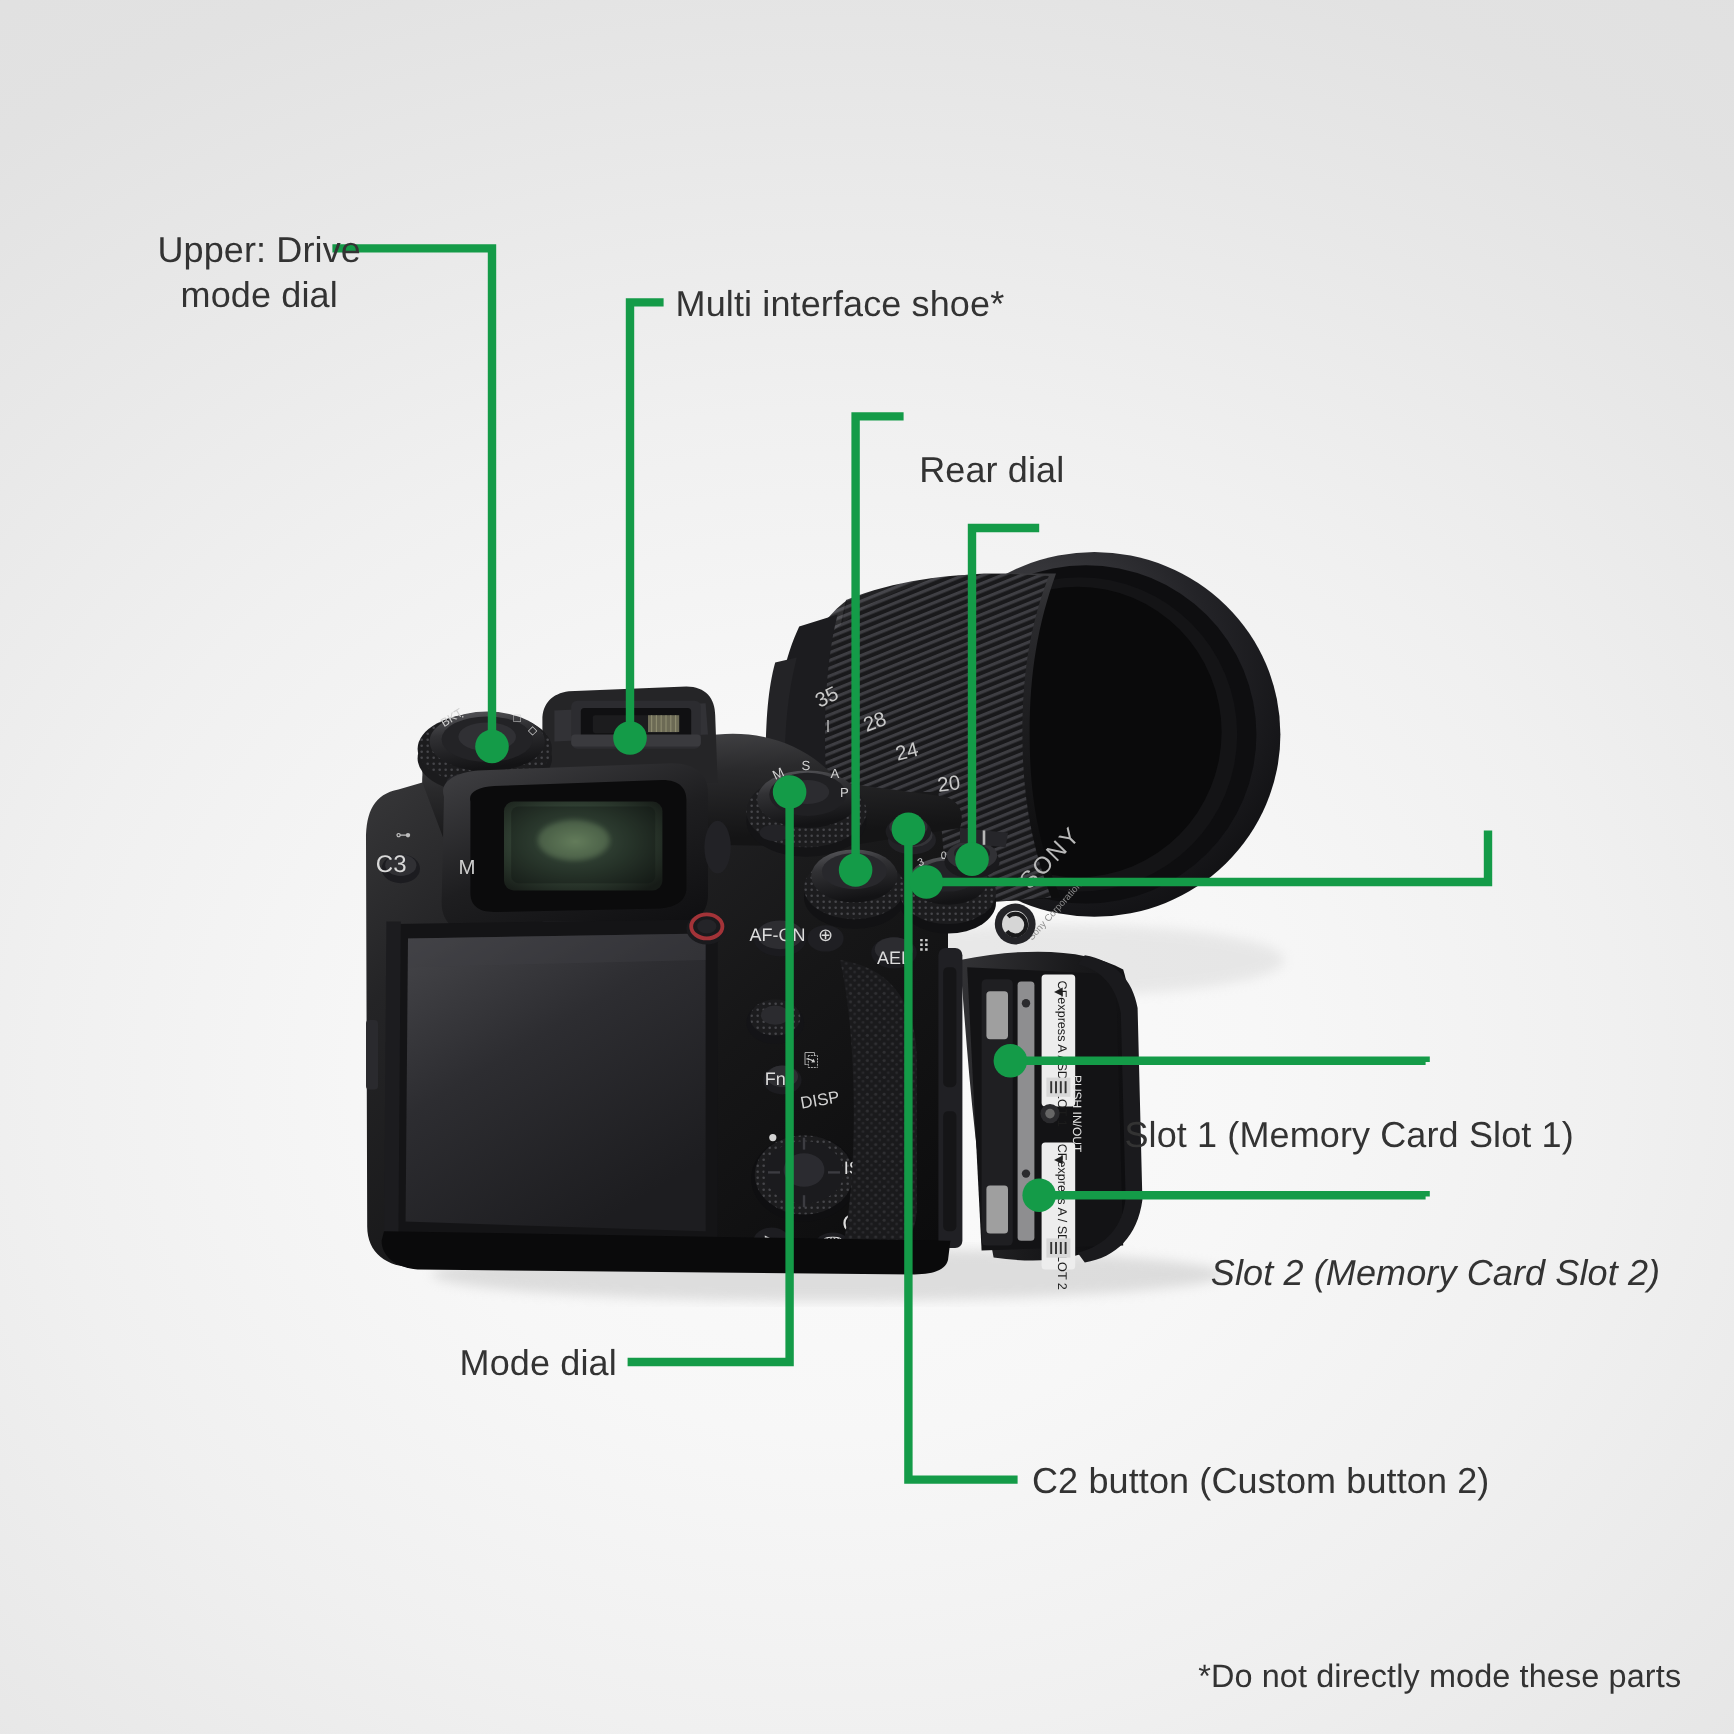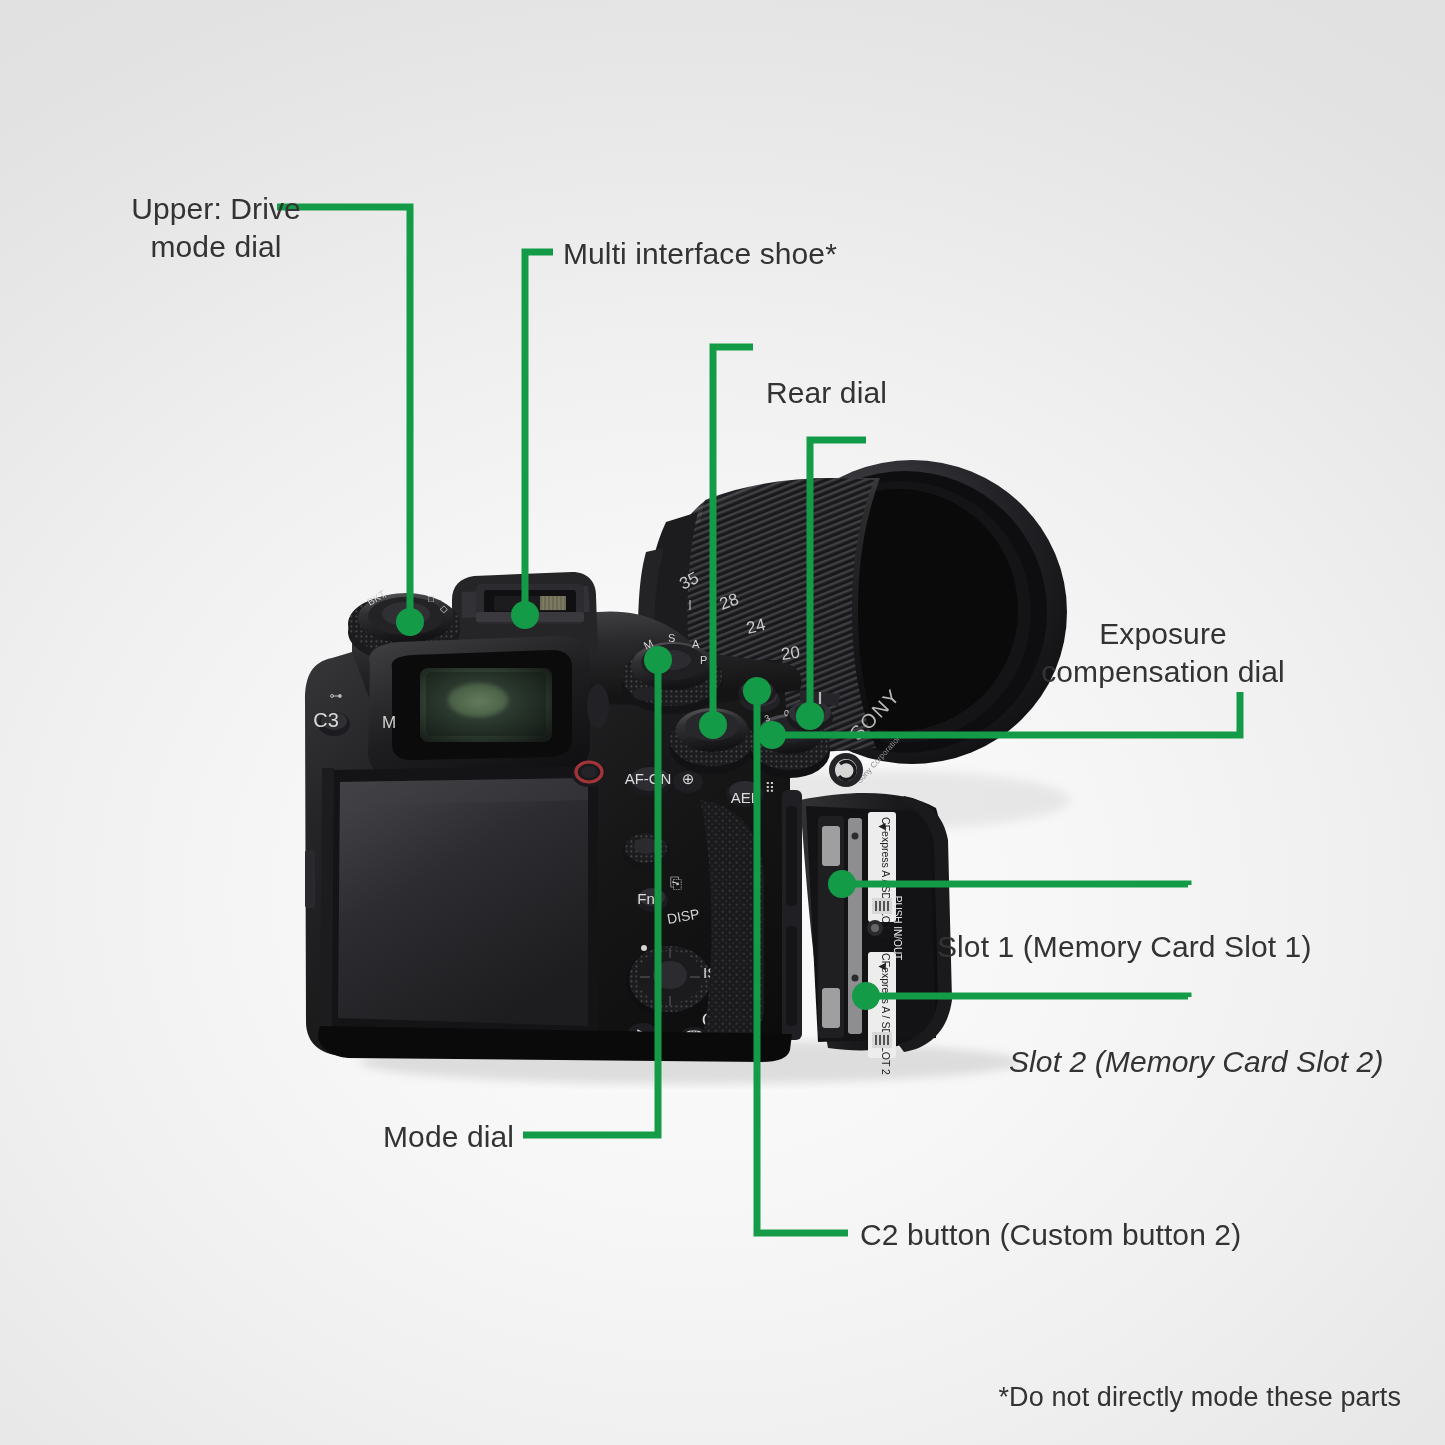--- a/index.html
+++ b/index.html
@@ -490,22 +490,20 @@
   </svg>
 
   <div class="label center" style="left:96px;  top:190px;  width:240px;">Upper: Drive
 mode dial</div>
 
   <div class="label" style="left:563px; top:235px;">Multi interface shoe*</div>
 
   <div class="label" style="left:766px; top:330px;margin-top:44px;">Rear dial</div>
 
 
-  <div class="label center" style="left:963px; top:615px; width:400px;">Exposure
-compensation dial</div>
 
   <div class="label" style="left:937px; top:928px;">Slot 1 (Memory Card Slot 1)</div>
 
   <div class="label" style="left:1009px; top:1043px;font-style:italic;">Slot 2 (Memory Card Slot 2)</div>
 
   <div class="label right" style="left:174px; top:1118px; width:340px;">Mode dial</div>
 
   <div class="label" style="left:860px; top:1216px;">C2 button (Custom button 2)</div>
 
   <div class="footnote">*Do not directly mode these parts</div>

